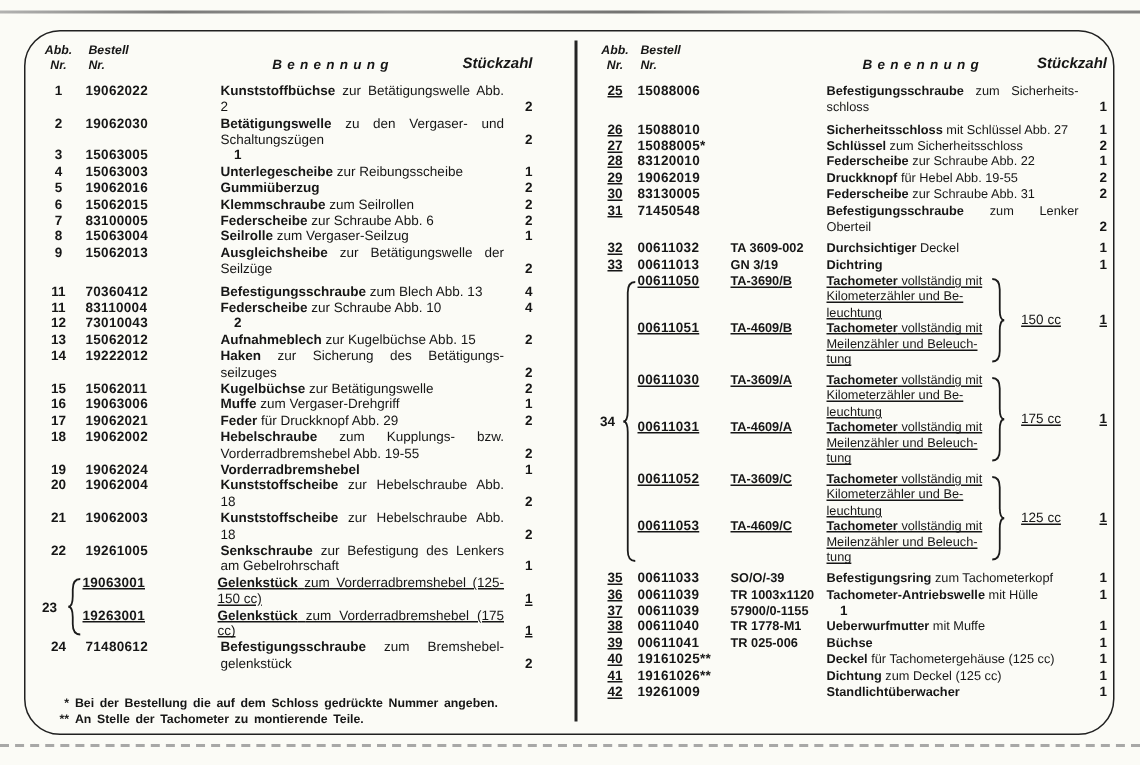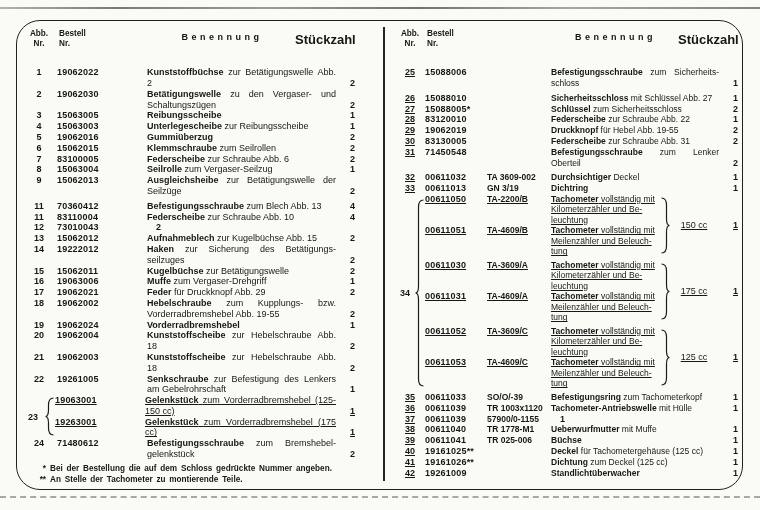--- a/index.html
+++ b/index.html
@@ -13,29 +13,29 @@
     background:linear-gradient(90deg,#9a9a9a 0%,#4f4f4f 15%,#7a7a7a 35%,#454545 55%,#8a8a8a 75%,#5a5a5a 100%);}
   .botline{position:absolute;left:0;top:496px;width:760px;border-top:2px dashed #8d8d8d;opacity:.75;}
   .card{position:absolute;left:16px;top:20px;width:727px;height:470px;box-sizing:border-box;
     border:1.6px solid #202020;border-radius:24px;}
   .divider{position:absolute;left:366px;top:6px;height:454px;width:1.6px;background:#242424;}
   .half{position:absolute;top:0;height:100%;box-sizing:border-box;}
   .half-left{left:0;width:366px;padding:8px 28px 0 4px;}
   .half-right{left:368px;width:359px;padding:8px 6px 0 10px;}
 
   
-  .hdr{display:flex;align-items:flex-start;margin-bottom:19px;}
+  .hdr{display:flex;align-items:flex-end;margin-bottom:7px;font-style:italic;}
   .h-small{font-size:8.2px;line-height:9.6px;font-weight:700;}
   .h-abb{width:36px;text-align:center;}
   .half-right .h-abb{width:30px;}
   .h-best{width:90px;padding-left:2px;}
   .half-right .h-best{width:62px;}
   .h-code{width:64px;}
   .h-ben{flex:1;text-align:center;padding-top:3px;font-size:9px;font-weight:700;letter-spacing:3.5px;white-space:nowrap;overflow:visible;}
-  .h-qty{width:60px;text-align:right;padding-top:3px;font-size:13px;font-weight:700;}
+  .h-qty{width:60px;text-align:right;padding-top:3px;font-size:10px;font-weight:700;}
 
   
   .row{display:flex;align-items:flex-start;line-height:10.8px;font-size:9px;}
   .row.gap{margin-top:4px;}
   .c-abb{width:36px;text-align:center;font-weight:700;flex:none;}
   .half-right .c-abb{width:30px;text-decoration:underline;}
   .c-best{width:90px;font-weight:700;flex:none;letter-spacing:.2px;}
   .half-right .c-best{width:62px;}
   .c-code{width:64px;font-weight:700;flex:none;font-size:8.5px;}
   .c-ben{flex:1;text-align:justify;hyphens:manual;padding-right:5px;}
@@ -97,21 +97,20 @@
         </div>
         <div class="row">
           <div class="c-abb">2</div>
           <div class="c-best">19062030</div>
           <div class="c-ben"><span class="lead">Betätigungswelle</span> <span>zu den Vergaser- und Schaltungszügen</span></div>
           <div class="c-qty">2</div>
         </div>
         <div class="row">
           <div class="c-abb">3</div>
           <div class="c-best">15063005</div>
-          <div class="c-ben"><span class="lead">Reibungsscheibe</span> <span></span></div>
           <div class="c-qty">1</div>
         </div>
         <div class="row">
           <div class="c-abb">4</div>
           <div class="c-best">15063003</div>
           <div class="c-ben"><span class="lead">Unterlegescheibe</span> <span>zur Reibungsscheibe</span></div>
           <div class="c-qty">1</div>
         </div>
         <div class="row">
           <div class="c-abb">5</div>
@@ -332,21 +331,21 @@
           <div class="g-brace">
             <svg width="9" height="188" class="brace">
               <path fill="none" stroke="#1b1b1b" stroke-width="1.2" d="M 8.5 1 Q 3.5 1 3.5 8 L 3.5 87 Q 3.5 94 0.5 94 Q 3.5 94 3.5 101 L 3.5 180 Q 3.5 187 8.5 187"></path>
             </svg>
           </div>
           <div class="g-items">
             <div class="sub">
               <div class="sub-items">
                 <div class="trow">
                   <div class="t-best">00611050</div>
-                  <div class="t-code">TA-2200/B</div>
+                  <div class="t-code">TA-3690/B</div>
                   <div class="t-lines">
                     <div><span class="lead">Tachometer</span> vollständig mit</div>
                     <div>Kilometerzähler und Be-</div>
                     <div>leuchtung</div>
                   </div>
                 </div>
                 <div class="trow">
                   <div class="t-best">00611051</div>
                   <div class="t-code">TA-4609/B</div>
                   <div class="t-lines">

